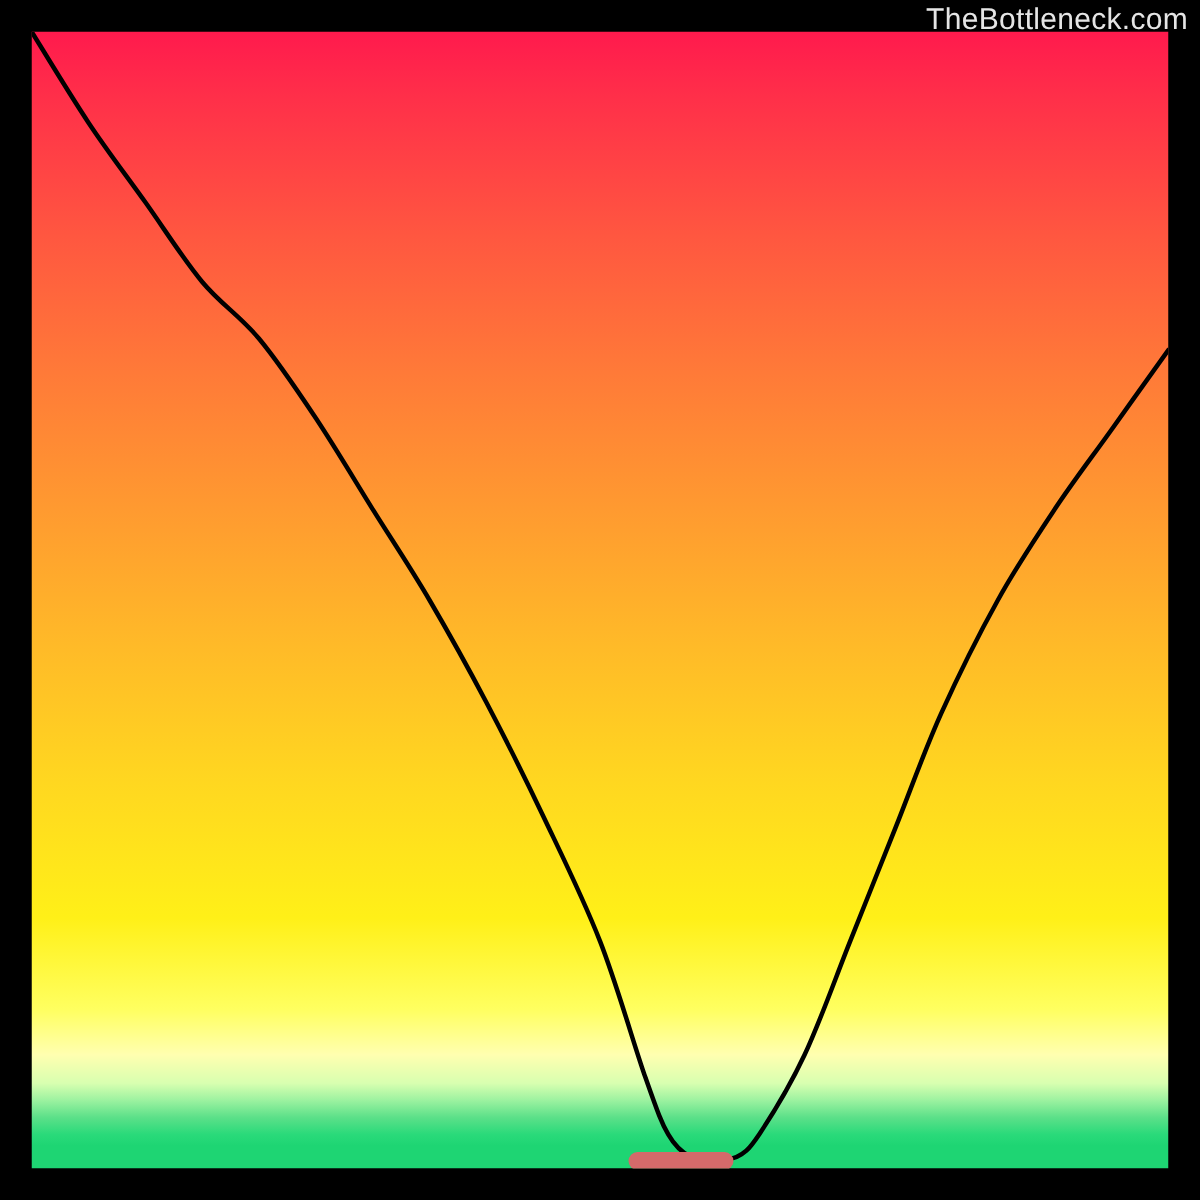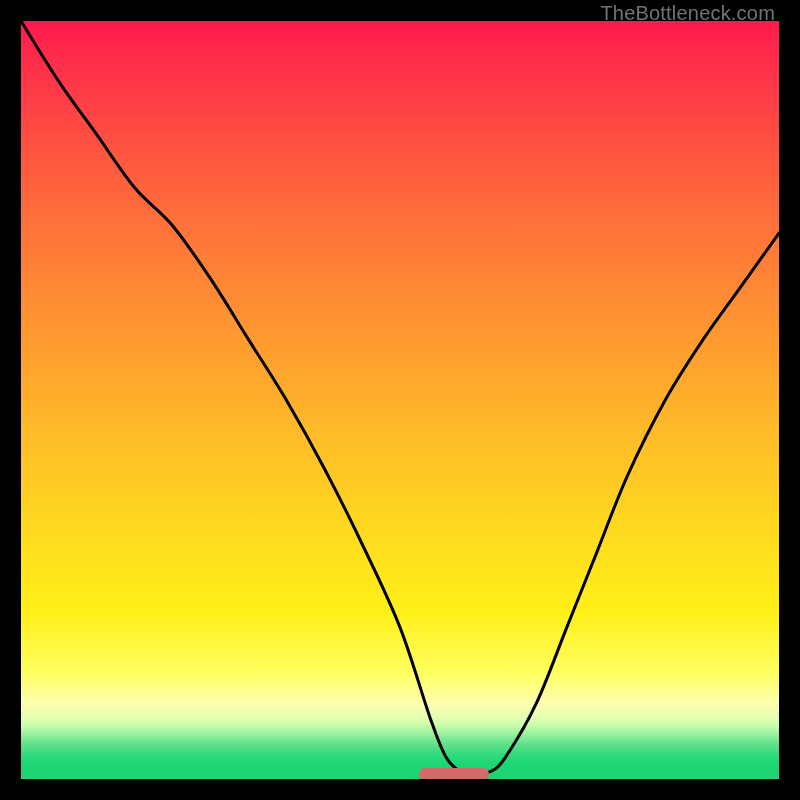--- a/index.html
+++ b/index.html
@@ -48,22 +48,22 @@
     );
   }
   .marker {
     position: absolute;
     background: #d46a6a;
     border-radius: 999px;
   }
   .watermark {
     position: absolute;
     top: 2px;
-    right: 25px;
-    color: #737373;
+    right: 8px;
+    color: #e5e5e5;
     font-size: 20px;
     font-weight: 500;
     letter-spacing: 0.2px;
     user-select: none;
   }
   svg.curve {
     position: absolute;
     inset: 0;
   }
 </style>

